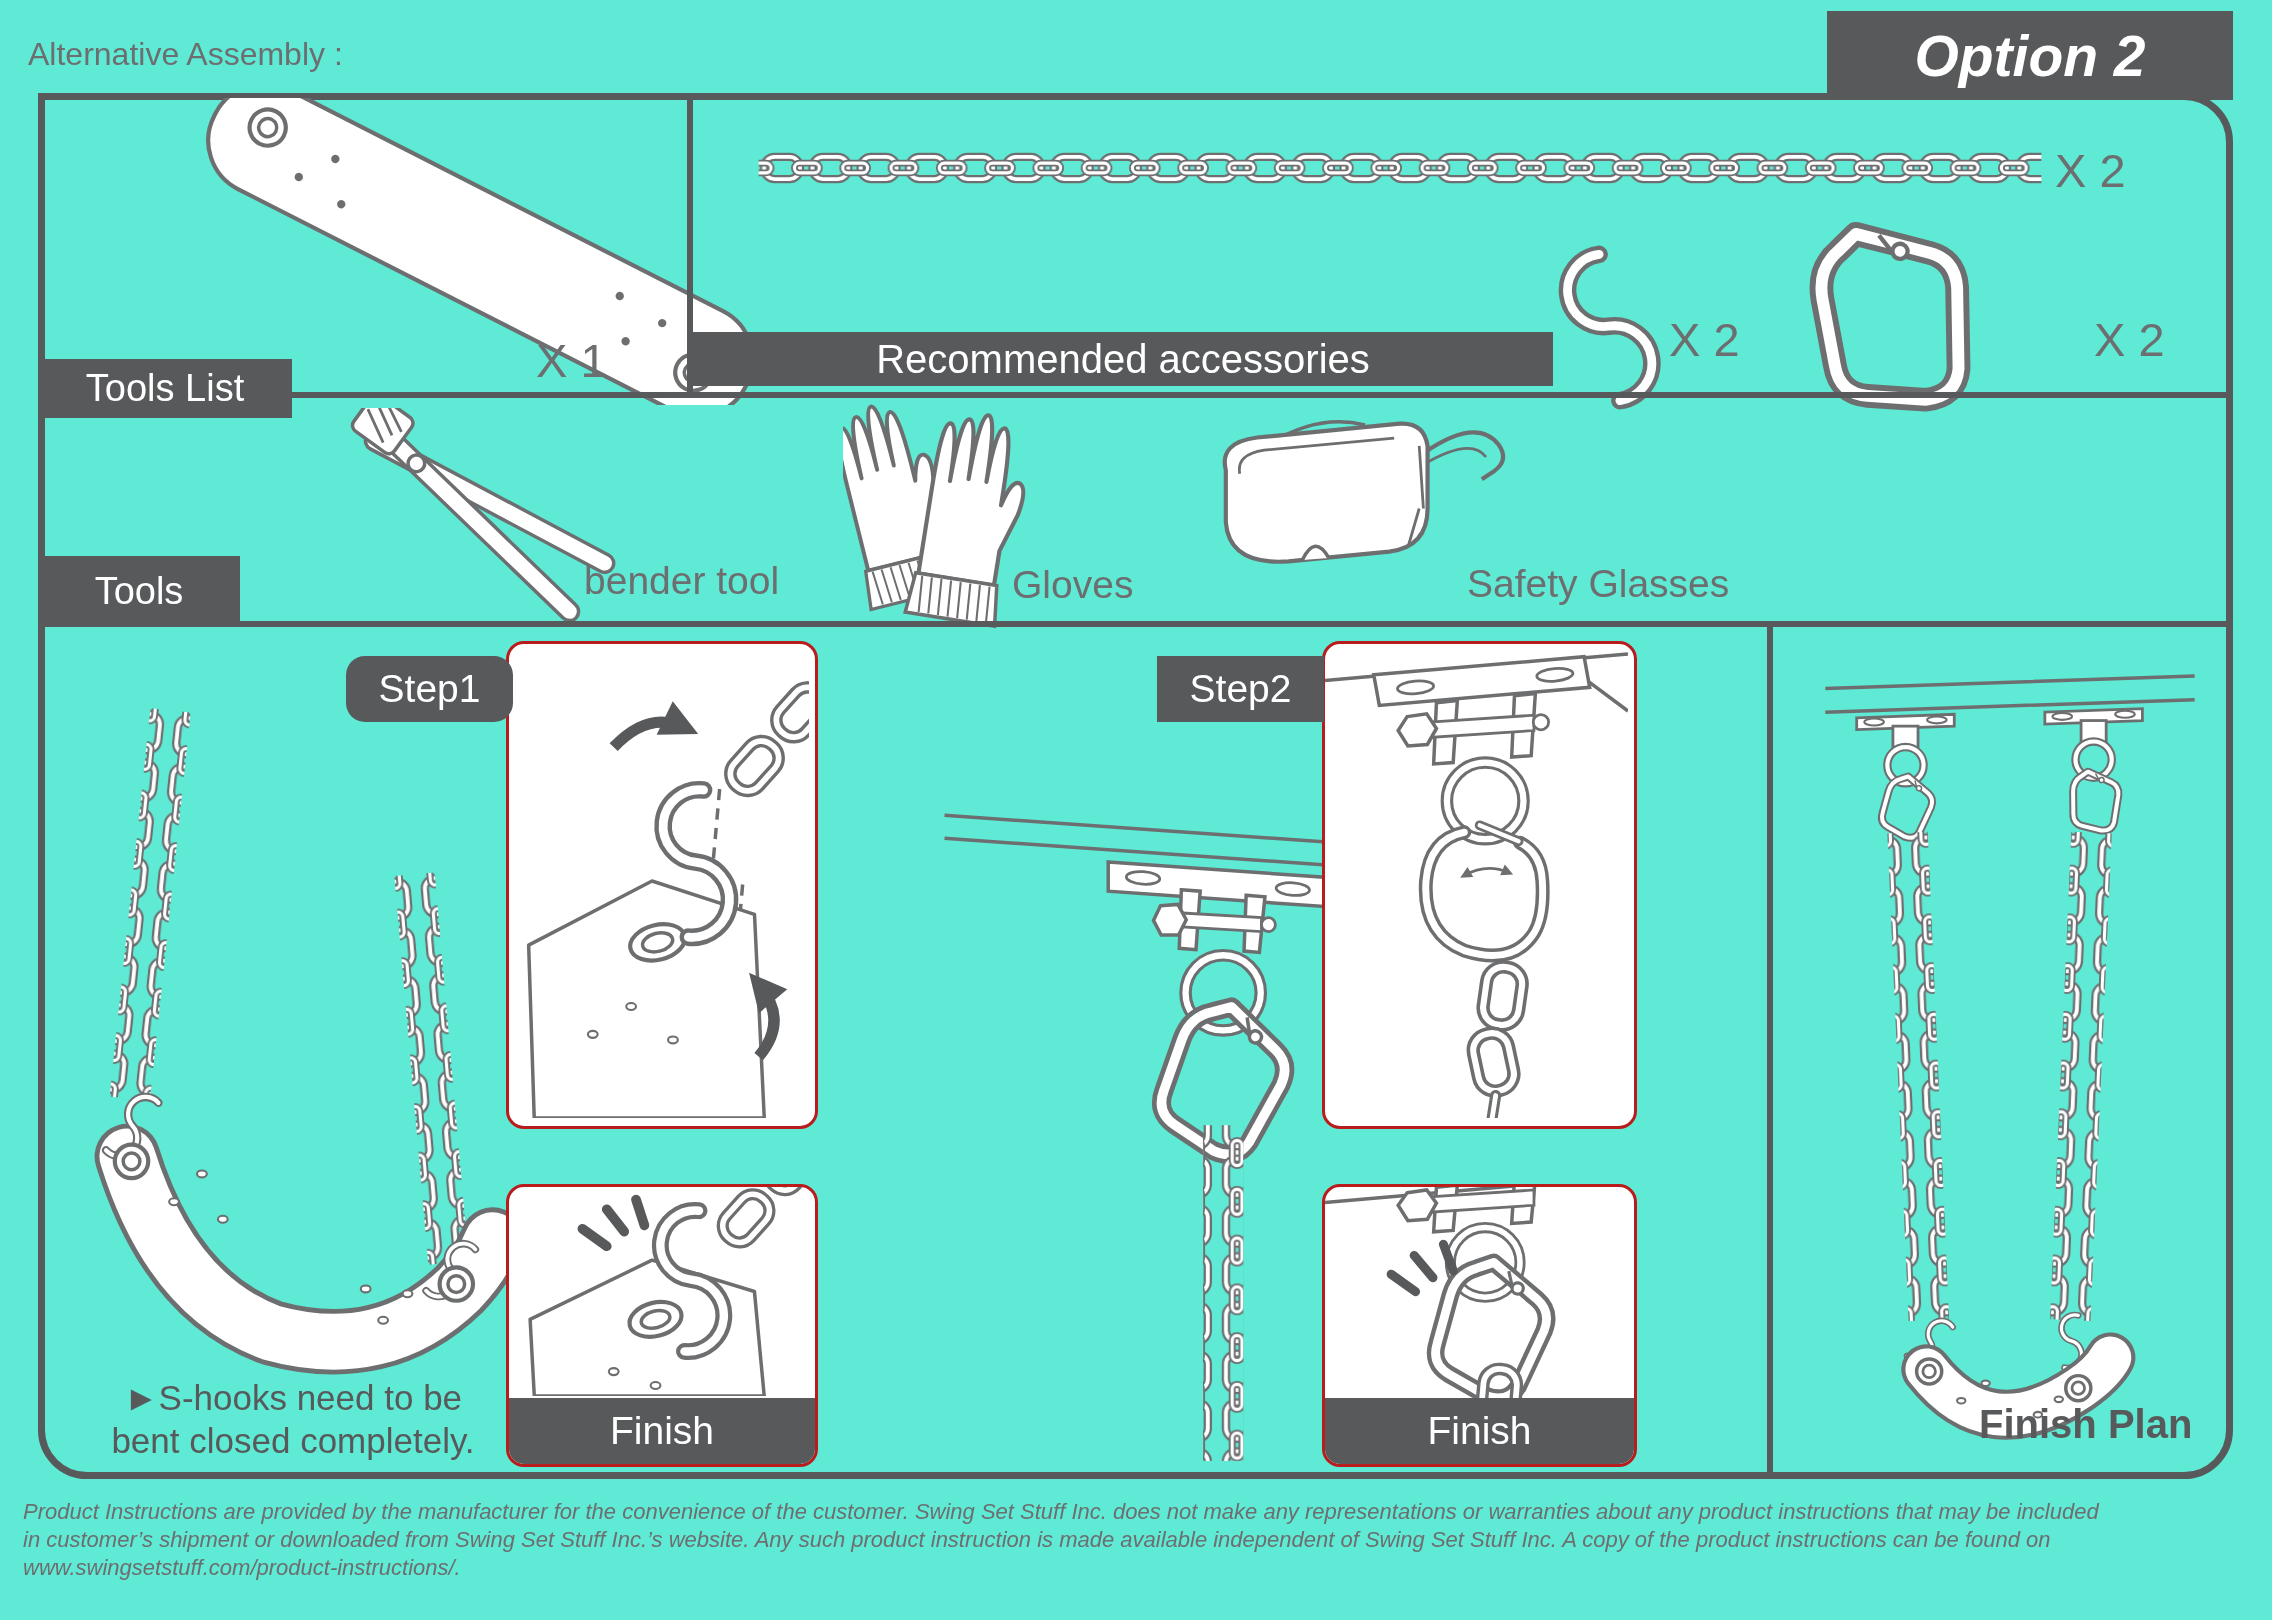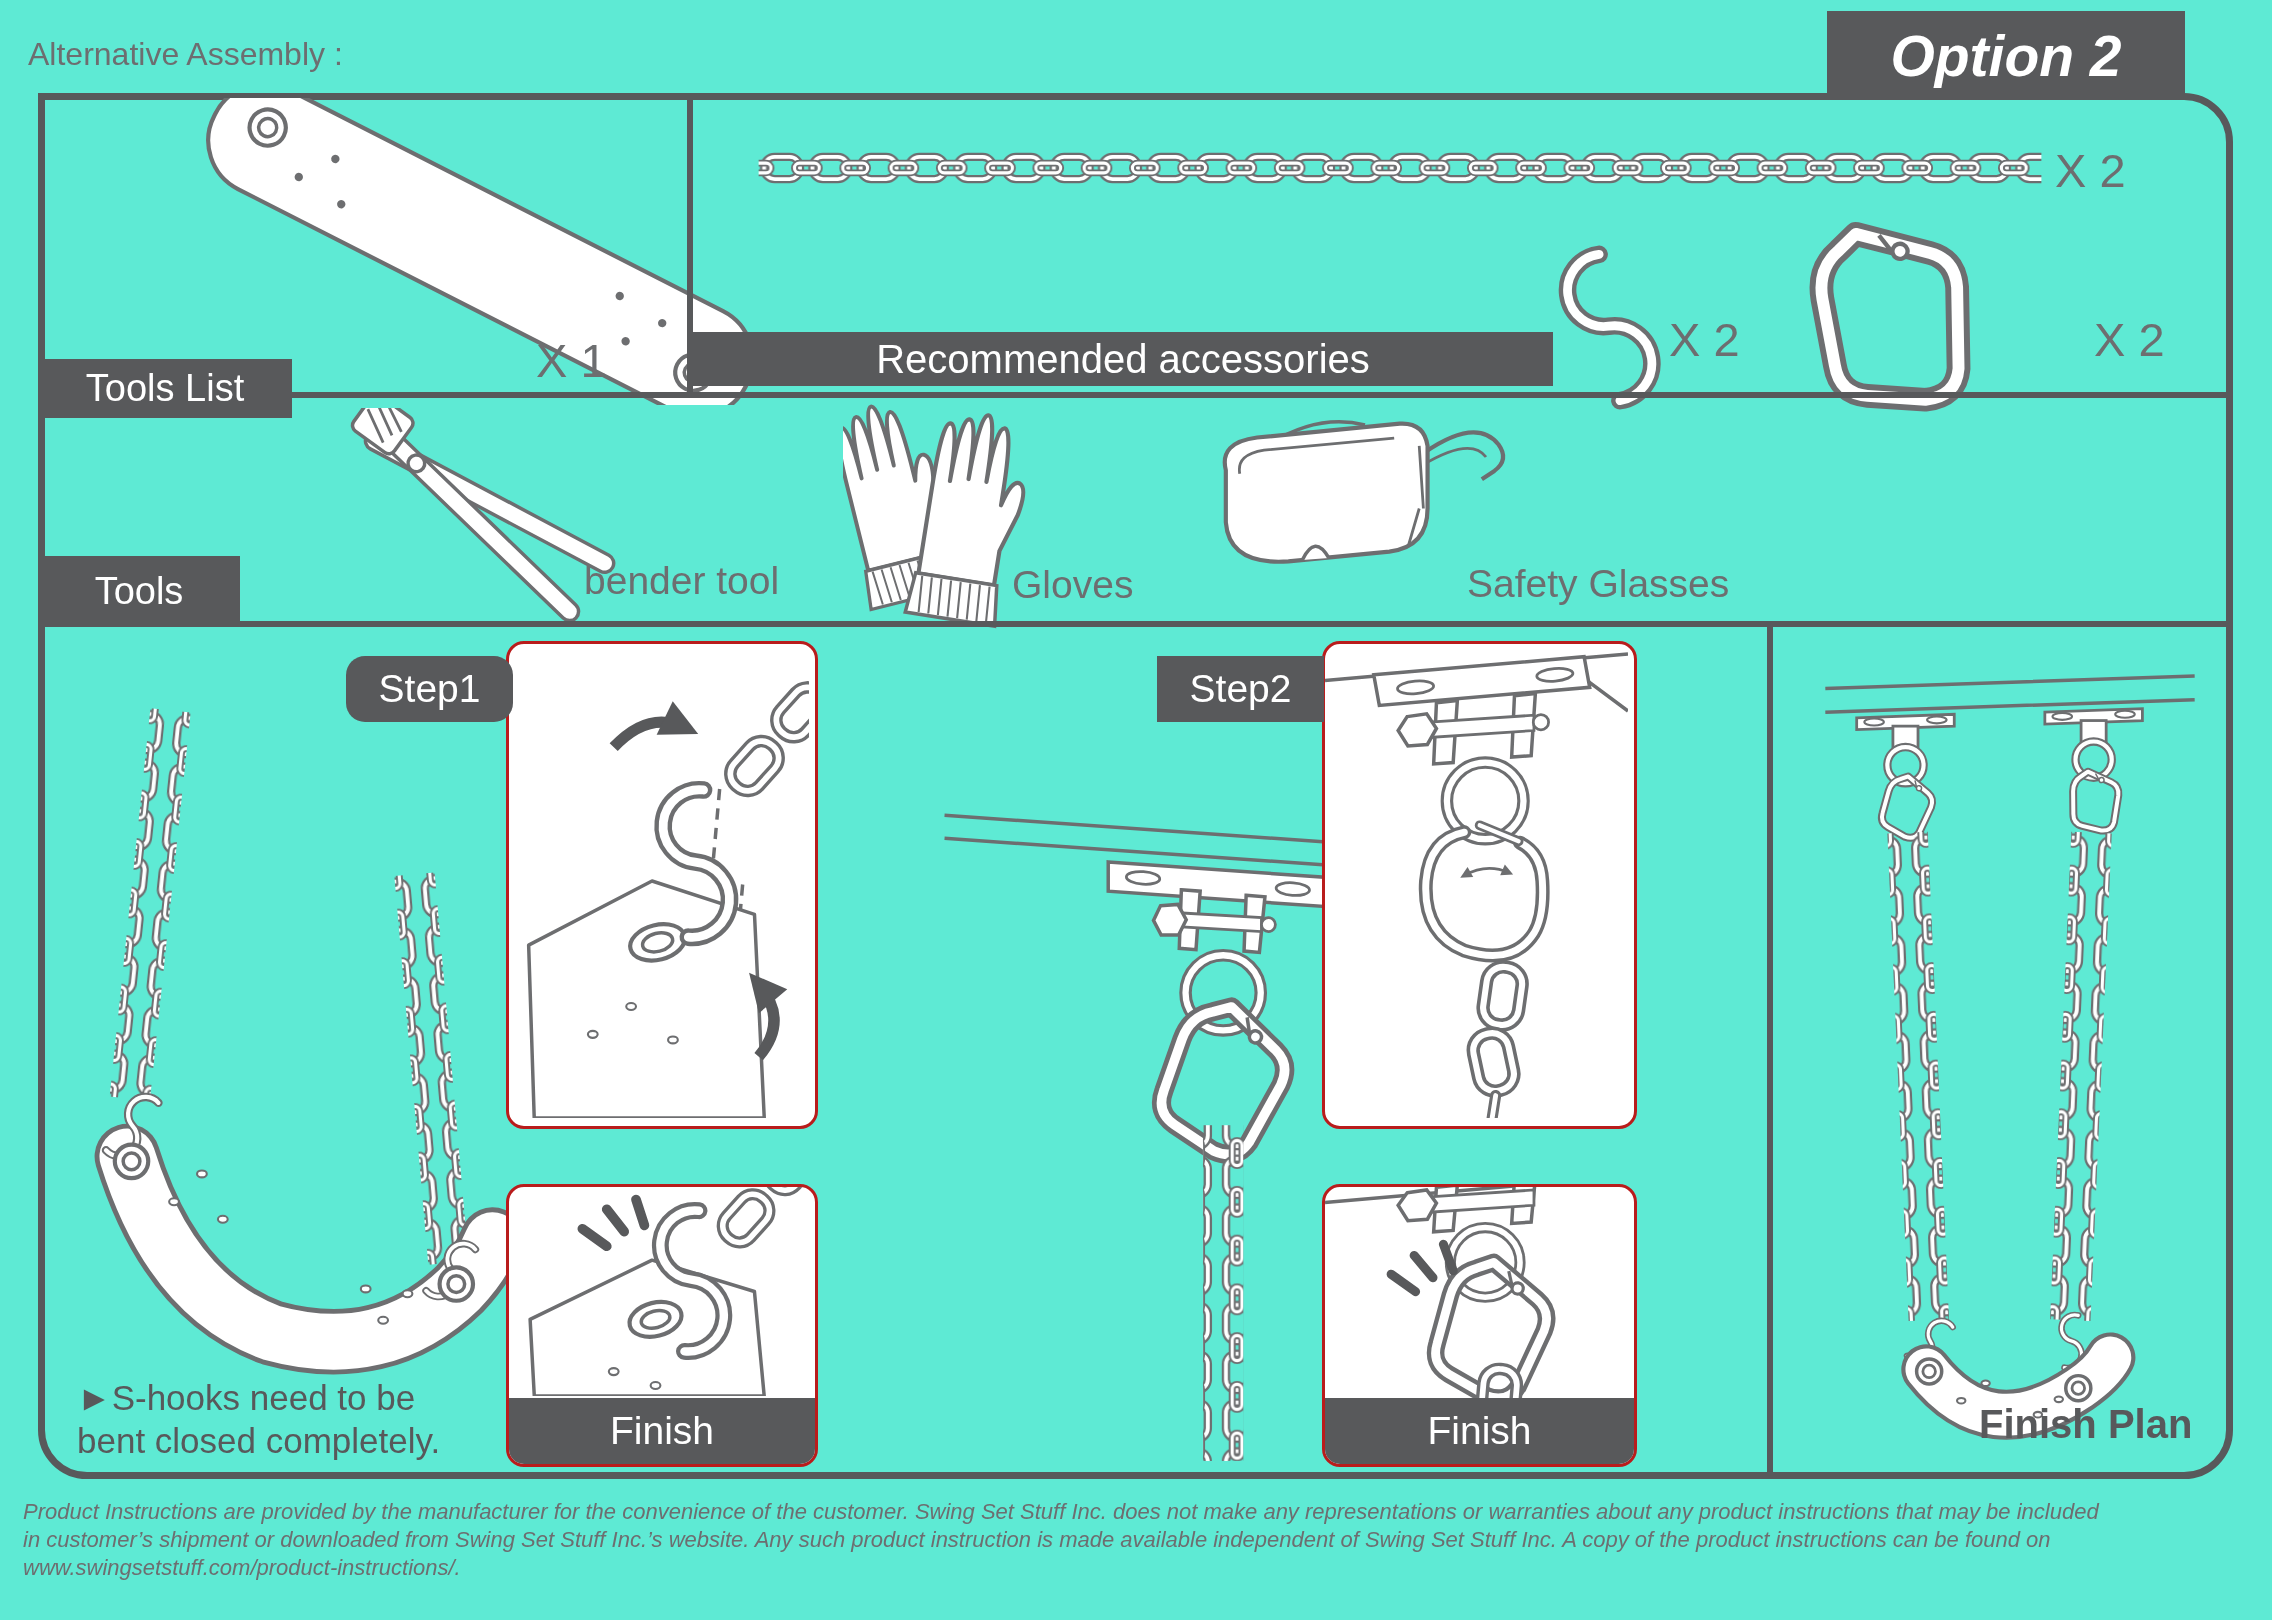--- a/index.html
+++ b/index.html
@@ -12,21 +12,21 @@
   .qty{position:absolute;color:#6d6e70;font-size:47px;white-space:nowrap;}
   .tool-label{position:absolute;color:#6d6e70;font-size:39px;white-space:nowrap;}
   .divider{position:absolute;background:#58595b;}
   .mainbox{position:absolute;left:38px;top:93px;width:2195px;height:1386px;
            box-sizing:border-box;border:7px solid #58595b;
            border-radius:0 49px 49px 49px;background:transparent;}
   .stepbox{position:absolute;box-sizing:border-box;border:3px solid #b91c1c;
            border-radius:18px;background:#fff;overflow:hidden;}
   .finishbar{position:absolute;left:0;right:0;bottom:0;height:66px;background:#58595b;
              color:#fff;display:flex;align-items:center;justify-content:center;font-size:39px;}
-  .note{position:absolute;left:77px;top:1376px;width:432px;text-align:left;
+  .note{position:absolute;left:77px;top:1376px;width:432px;text-align:center;
         color:#58595b;font-size:35px;line-height:43px;}
   .footer{position:absolute;left:23px;top:1498px;width:2229px;color:#6d6e70;
           font-size:22px;line-height:28px;font-style:italic;}
   svg{display:block;}
 </style>
 </head>
 <body>
 
 <div class="canvas">
 
@@ -66,21 +66,21 @@
         <path d="M1,1 L11,6 L1,11 Z" fill="#58595b"></path>
       </marker>
       <marker id="arrow-ln" viewBox="0 0 12 12" refX="7" refY="6" markerWidth="5" markerHeight="5" orient="auto-start-reverse">
         <path d="M1,1 L11,6 L1,11 Z" fill="#6d6e70"></path>
       </marker>
     </defs>
   </svg>
 
   <div class="abs gray" style="left:28px;top:36px;font-size:32px;">Alternative Assembly :</div>
 
-  <div class="badge" style="left:1827px;top:11px;width:358px;height:89px;font-size:57px;font-weight:bold;font-style:italic;">Option 2</div>
+  <div class="badge" style="left:1827px;top:11px;width:406px;height:89px;font-size:57px;font-weight:bold;font-style:italic;">Option 2</div>
 
   <div class="mainbox"></div>
 
   <svg class="abs" style="left:167px;top:98px" width="627" height="307" viewBox="0 0 900 440">
     <g transform="translate(450,218) rotate(27)">
       <rect x="-428" y="-80" width="856" height="160" rx="78" fill="#fff" stroke="#6d6e70" stroke-width="6"></rect>
       <circle cx="-352" cy="-18" r="26" fill="#fff" stroke="#6d6e70" stroke-width="6"></circle>
       <circle cx="-352" cy="-18" r="13" fill="#fff" stroke="#6d6e70" stroke-width="5"></circle>
       <circle cx="352" cy="18" r="26" fill="#fff" stroke="#6d6e70" stroke-width="6"></circle>
       <circle cx="352" cy="18" r="13" fill="#fff" stroke="#6d6e70" stroke-width="5"></circle>

